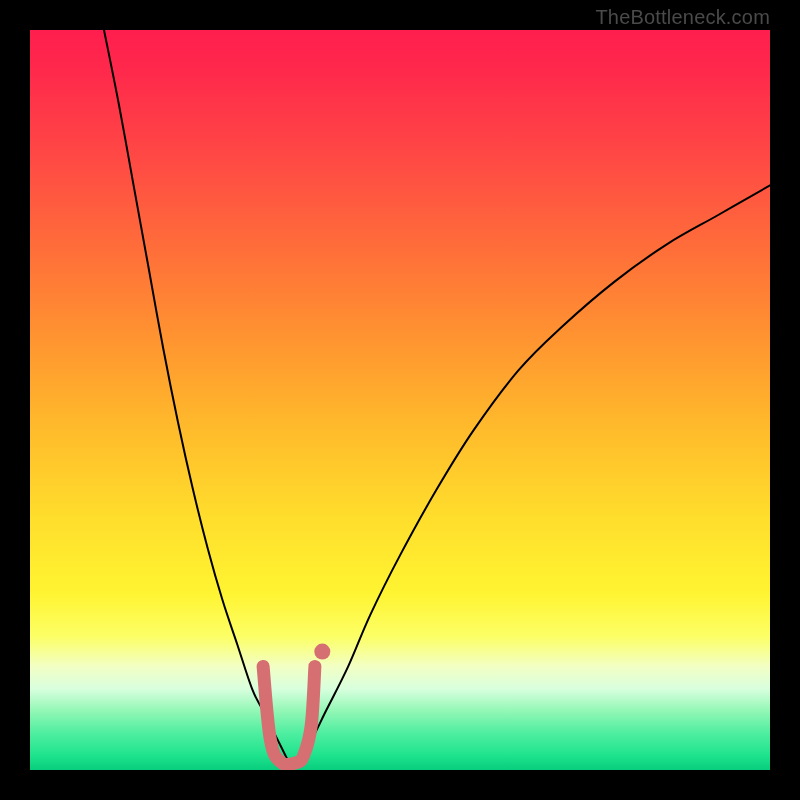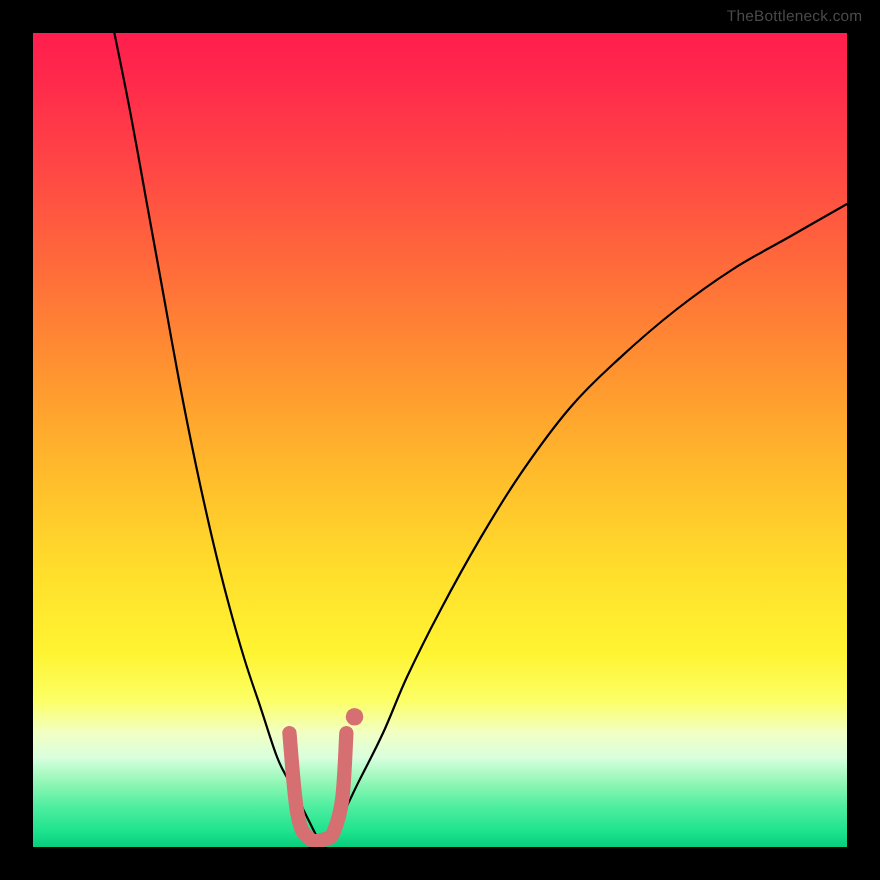--- a/index.html
+++ b/index.html
@@ -13,23 +13,23 @@
   }
   .frame {
     position: relative;
     width: 800px;
     height: 800px;
     background: #000;
   }
   .watermark {
     position: absolute;
     top: 6px;
-    right: 16px;
+    right: 30px;
     color: #4a4a4a;
-    font-size: 14px;
+    font-size: 20px;
     font-weight: 500;
     letter-spacing: 0.2px;
     z-index: 50;
     user-select: none;
   }
   .plot-outer {
     position: absolute;
     left: 30px;
     top: 30px;
     width: 740px;

